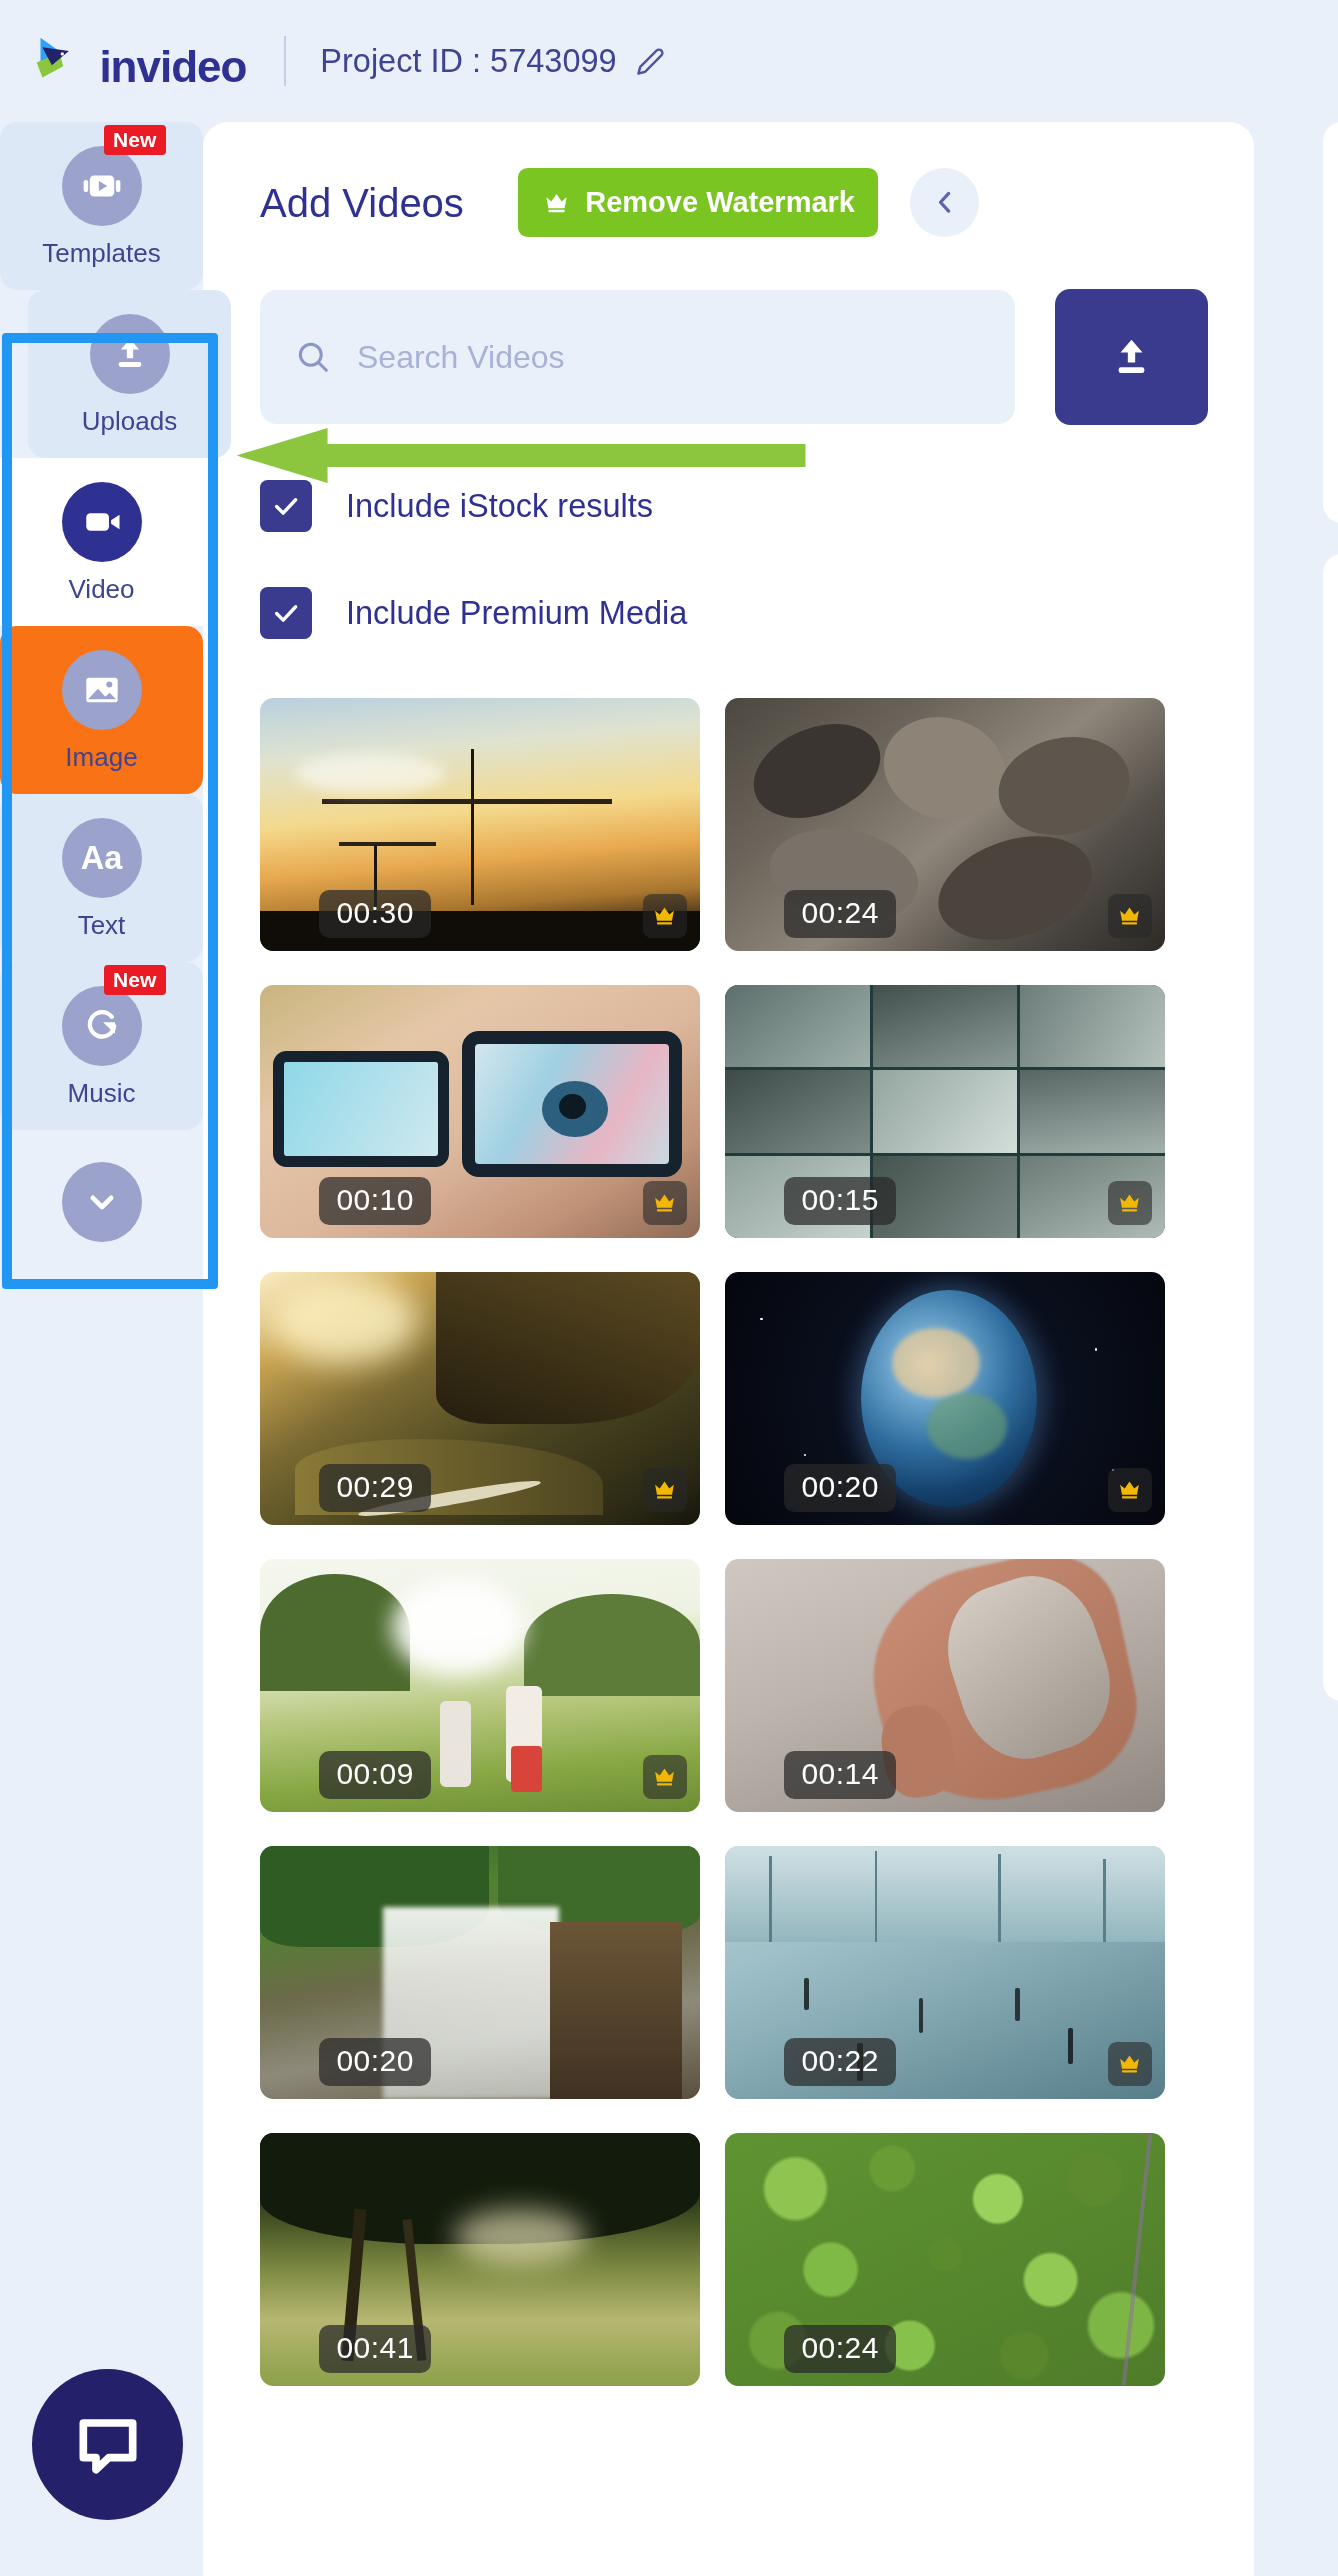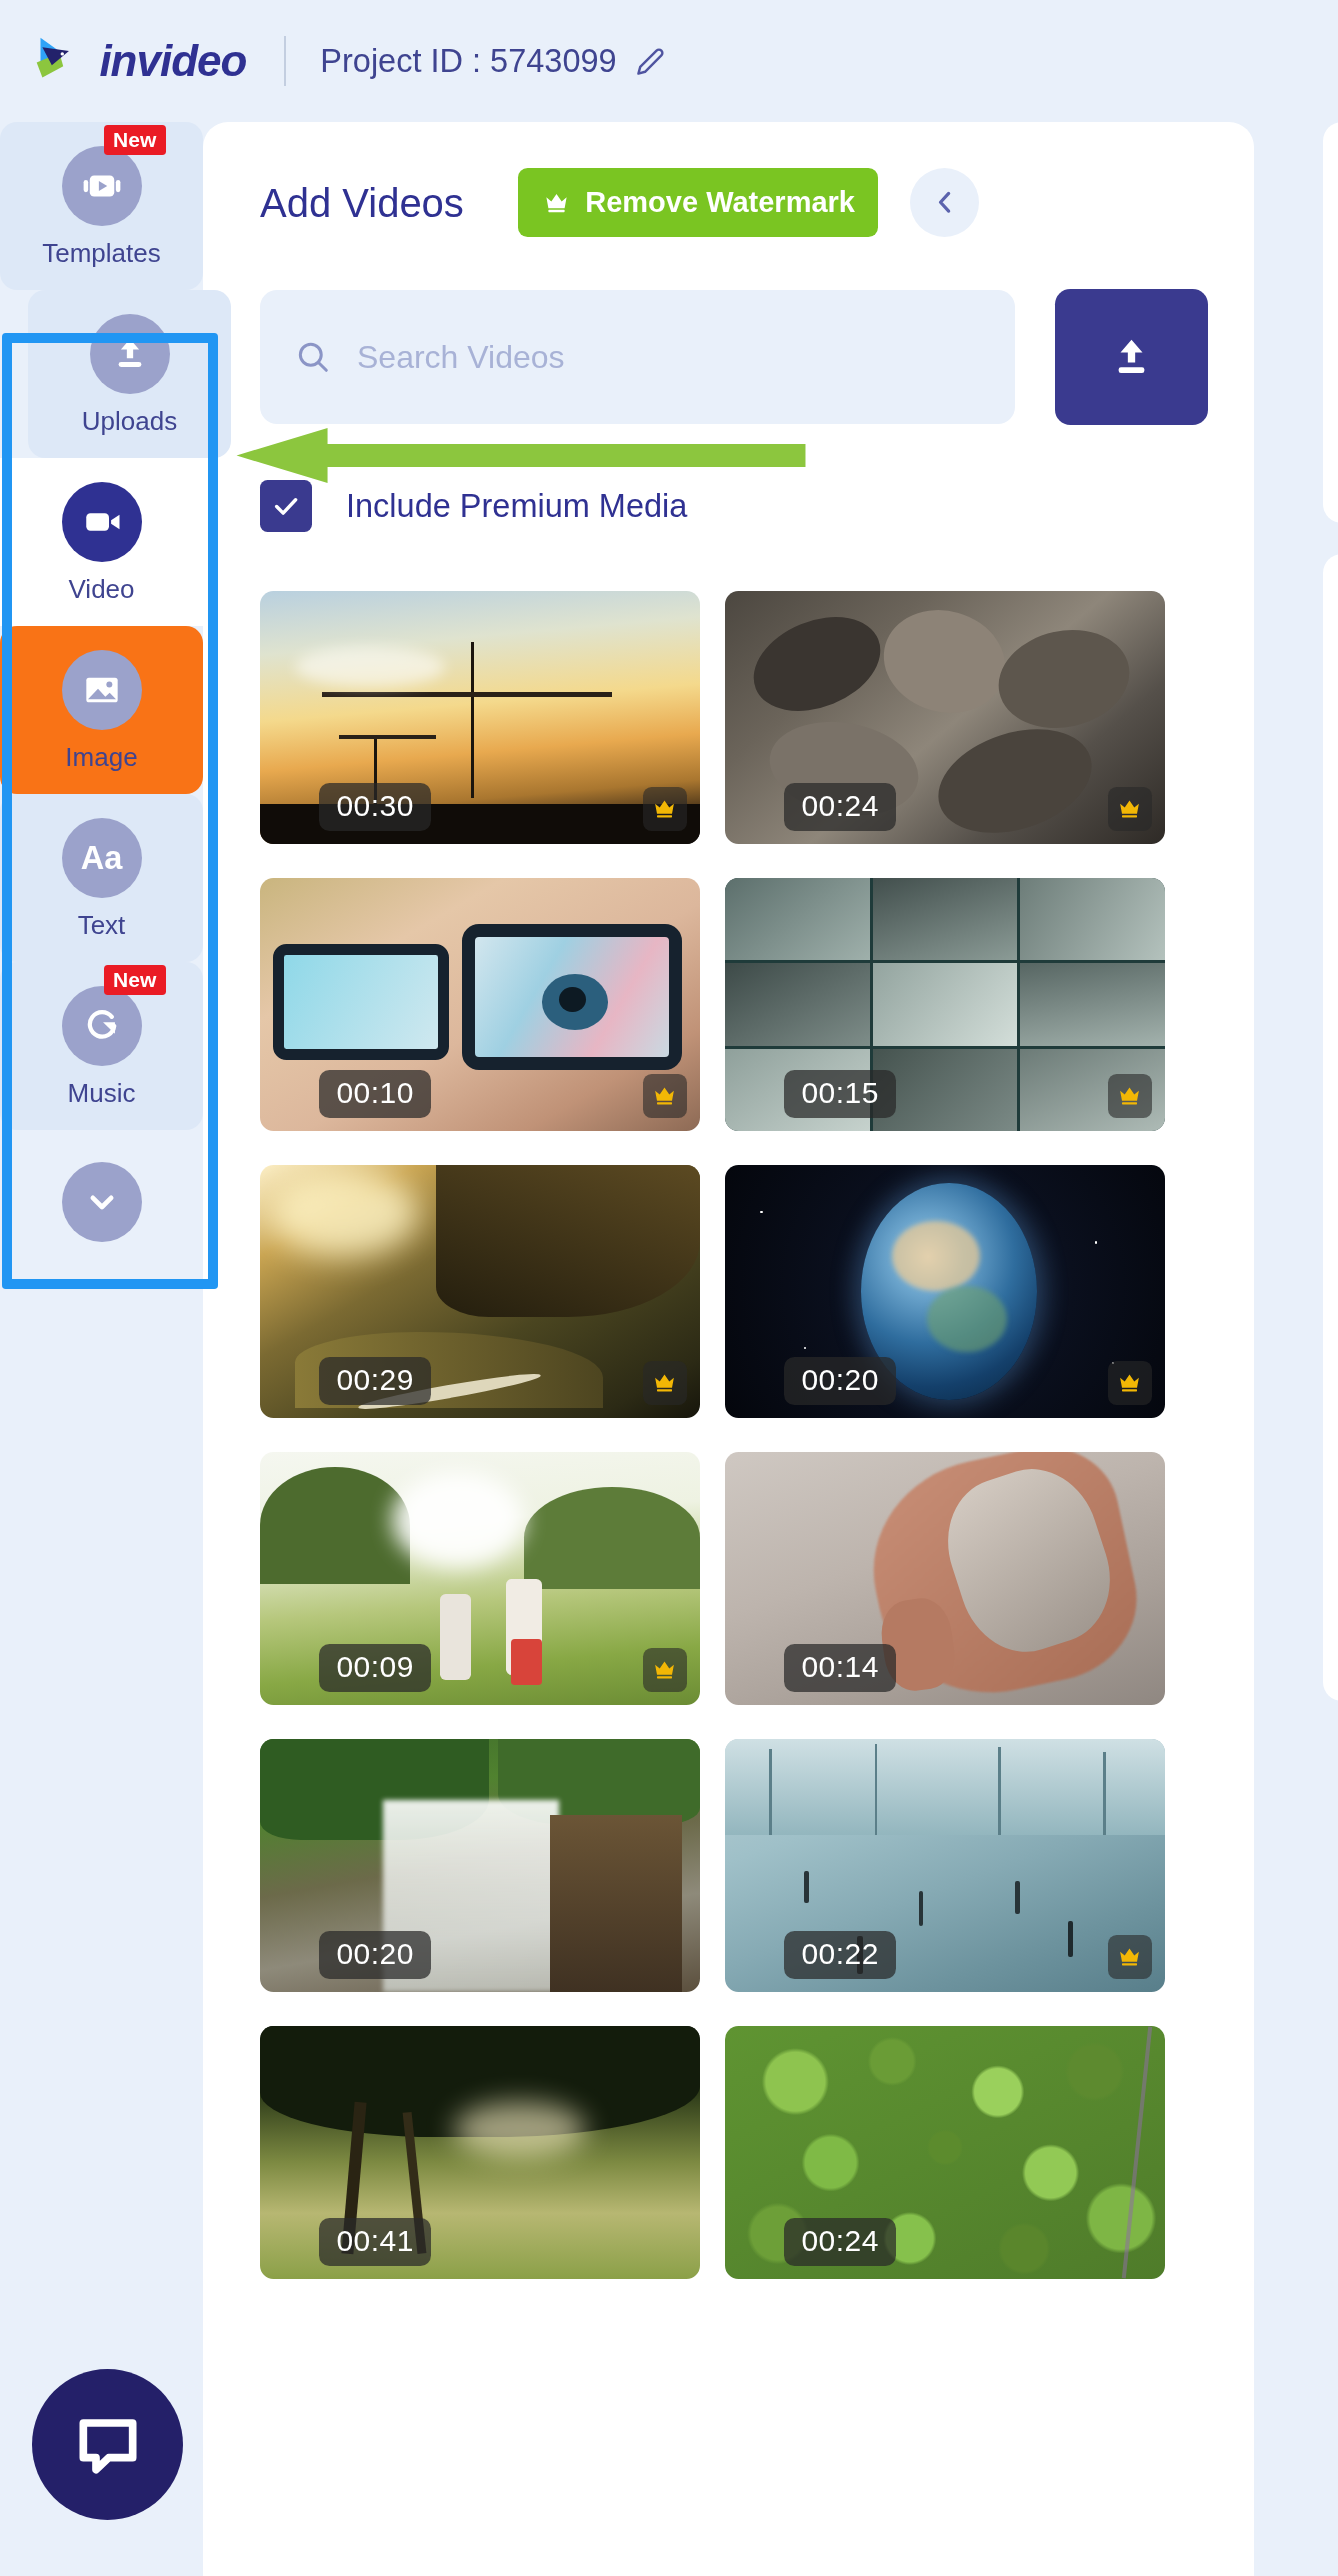--- a/index.html
+++ b/index.html
@@ -20,21 +20,21 @@
   #topbar {
     position: absolute;
     left: 0; top: 0;
     width: 1338px; height: 122px;
     background: #e9f0fa;
     display: flex;
     align-items: center;
     padding-left: 31px;
     z-index: 30;
   }
-  #logo-wrap { display: flex; align-items: center; gap: 13.4px; font-style: italic; }
+  #logo-wrap { display: flex; align-items: flex-end; gap: 13.4px; }
   #logo-mark { width: 55px; height: 55px; position: relative; }
   #logo-text {
     font-size: 44px;
     font-weight: bold;
     color: #2f3192;
     letter-spacing: -1px;
     line-height: 1;
   }
   #topbar-divider {
     width: 1.9px; height: 50px;
@@ -444,20 +444,30 @@
     <button id="upload-btn">
       <span style="display:flex;">
         <svg width="55" height="55" viewBox="0 0 24 24" fill="#ffffff">
           <path d="M12 4.2 L16.8 9.8 H13.6 V14.2 H10.4 V9.8 H7.2 Z"></path>
           <rect x="6.4" y="16.2" width="11.2" height="2.6" rx="1"></rect>
         </svg>
       </span>
     </button>
   </div>
 
+  <div class="check-row">
+    <span class="check-box">
+      <span style="display:flex;">
+        <svg width="34" height="34" viewBox="0 0 24 24" fill="none" stroke="#ffffff" stroke-width="2.4" stroke-linecap="round" stroke-linejoin="round">
+          <path d="M5.4 12.4 L10 17 L18.8 7.6"></path>
+        </svg>
+      </span>
+    </span>
+    <span class="check-label">Include iStock results</span>
+  </div>
 
   <div class="check-row">
     <span class="check-box">
       <span style="display:flex;">
         <svg width="34" height="34" viewBox="0 0 24 24" fill="none" stroke="#ffffff" stroke-width="2.4" stroke-linecap="round" stroke-linejoin="round">
           <path d="M5.4 12.4 L10 17 L18.8 7.6"></path>
         </svg>
       </span>
     </span>
     <span class="check-label">Include Premium Media</span>

